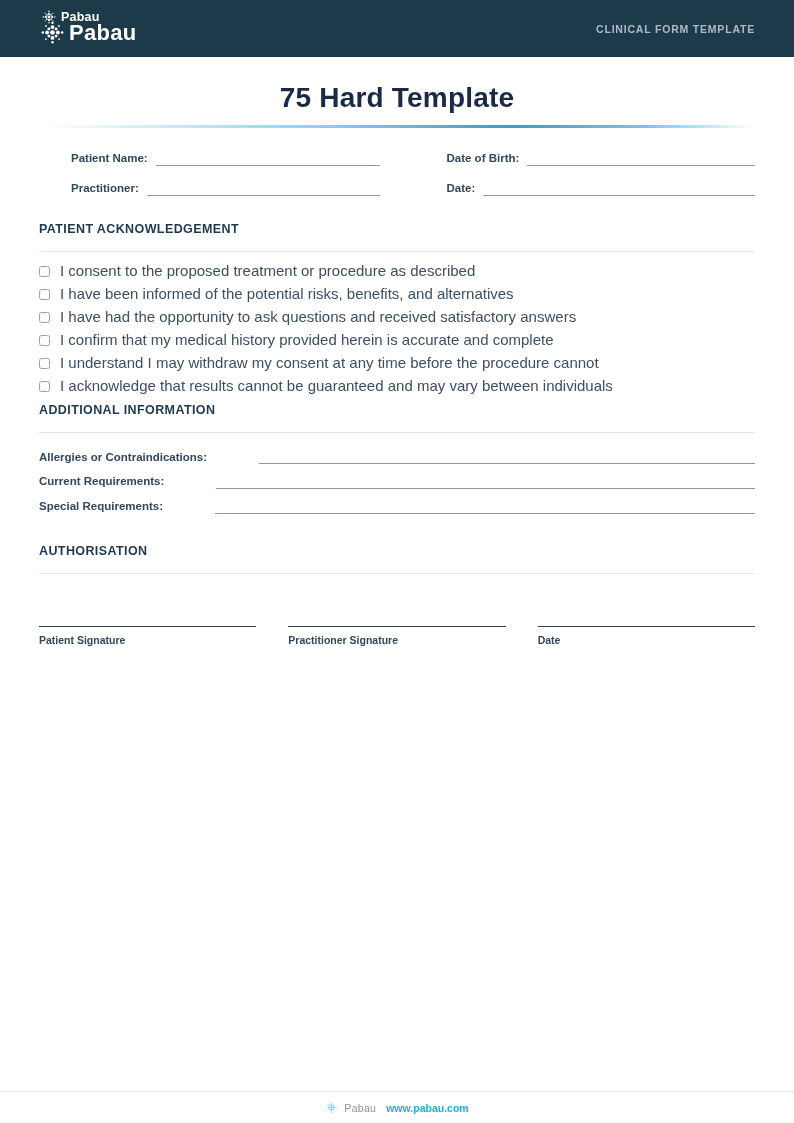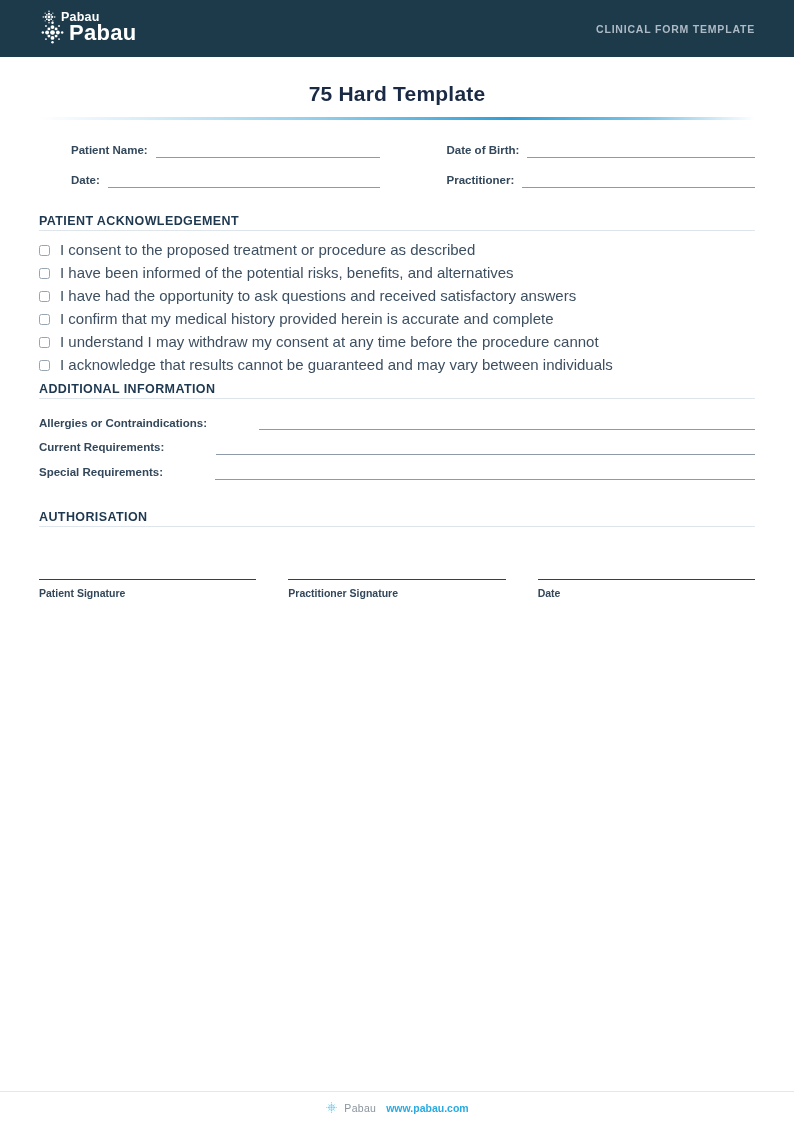--- a/index.html
+++ b/index.html
@@ -31,21 +31,21 @@
   .header-tagline {
     color:#aebbc6;
     font-size:10.5px;
     font-weight:700;
     letter-spacing:.8px;
   }
   
   .content { padding:0 39px; }
   .doc-title {
     text-align:center;
-    font-size:21px;
+    font-size:28px;
     font-weight:700;
     color:#1b2a44;
     margin-top:25px;
     letter-spacing:.2px;
   }
   .title-divider {
     margin-top:11px;
     height:3px;
     border-radius:2px;
     background:linear-gradient(90deg,
@@ -77,21 +77,21 @@
     flex:1;
     border-bottom:1px solid #8e9aa7;
     height:13px;
   }
   
   .section-heading {
     font-size:12.5px;
     font-weight:700;
     color:#1e3850;
     letter-spacing:.4px;
-    padding-bottom:2px;
+    padding-bottom:15px;
     border-bottom:1px solid #dee6eb;
   }
   .section-ack { margin-top:26px; }
   .section-add { }
   .section-auth { margin-top:30px; }
   
   .check-list { margin-top:13px; }
   .check-row {
     display:flex;
     align-items:center;
@@ -215,25 +215,25 @@
   <div class="fields-grid">
     <div class="field">
       <span class="field-label">Patient Name:</span>
       <span class="field-line"></span>
     </div>
     <div class="field">
       <span class="field-label">Date of Birth:</span>
       <span class="field-line"></span>
     </div>
     <div class="field">
+      <span class="field-label">Practitioner:</span>
+      <span class="field-line"></span>
+    </div>
+    <div class="field">
       <span class="field-label">Date:</span>
-      <span class="field-line"></span>
-    </div>
-    <div class="field">
-      <span class="field-label">Practitioner:</span>
       <span class="field-line"></span>
     </div>
   </div>
 
   <div class="section-ack">
     <div class="section-heading">PATIENT ACKNOWLEDGEMENT</div>
     <div class="check-list">
       <div class="check-row">
         <span class="checkbox"></span>
         <span class="check-label">I consent to the proposed treatment or procedure as described</span>

